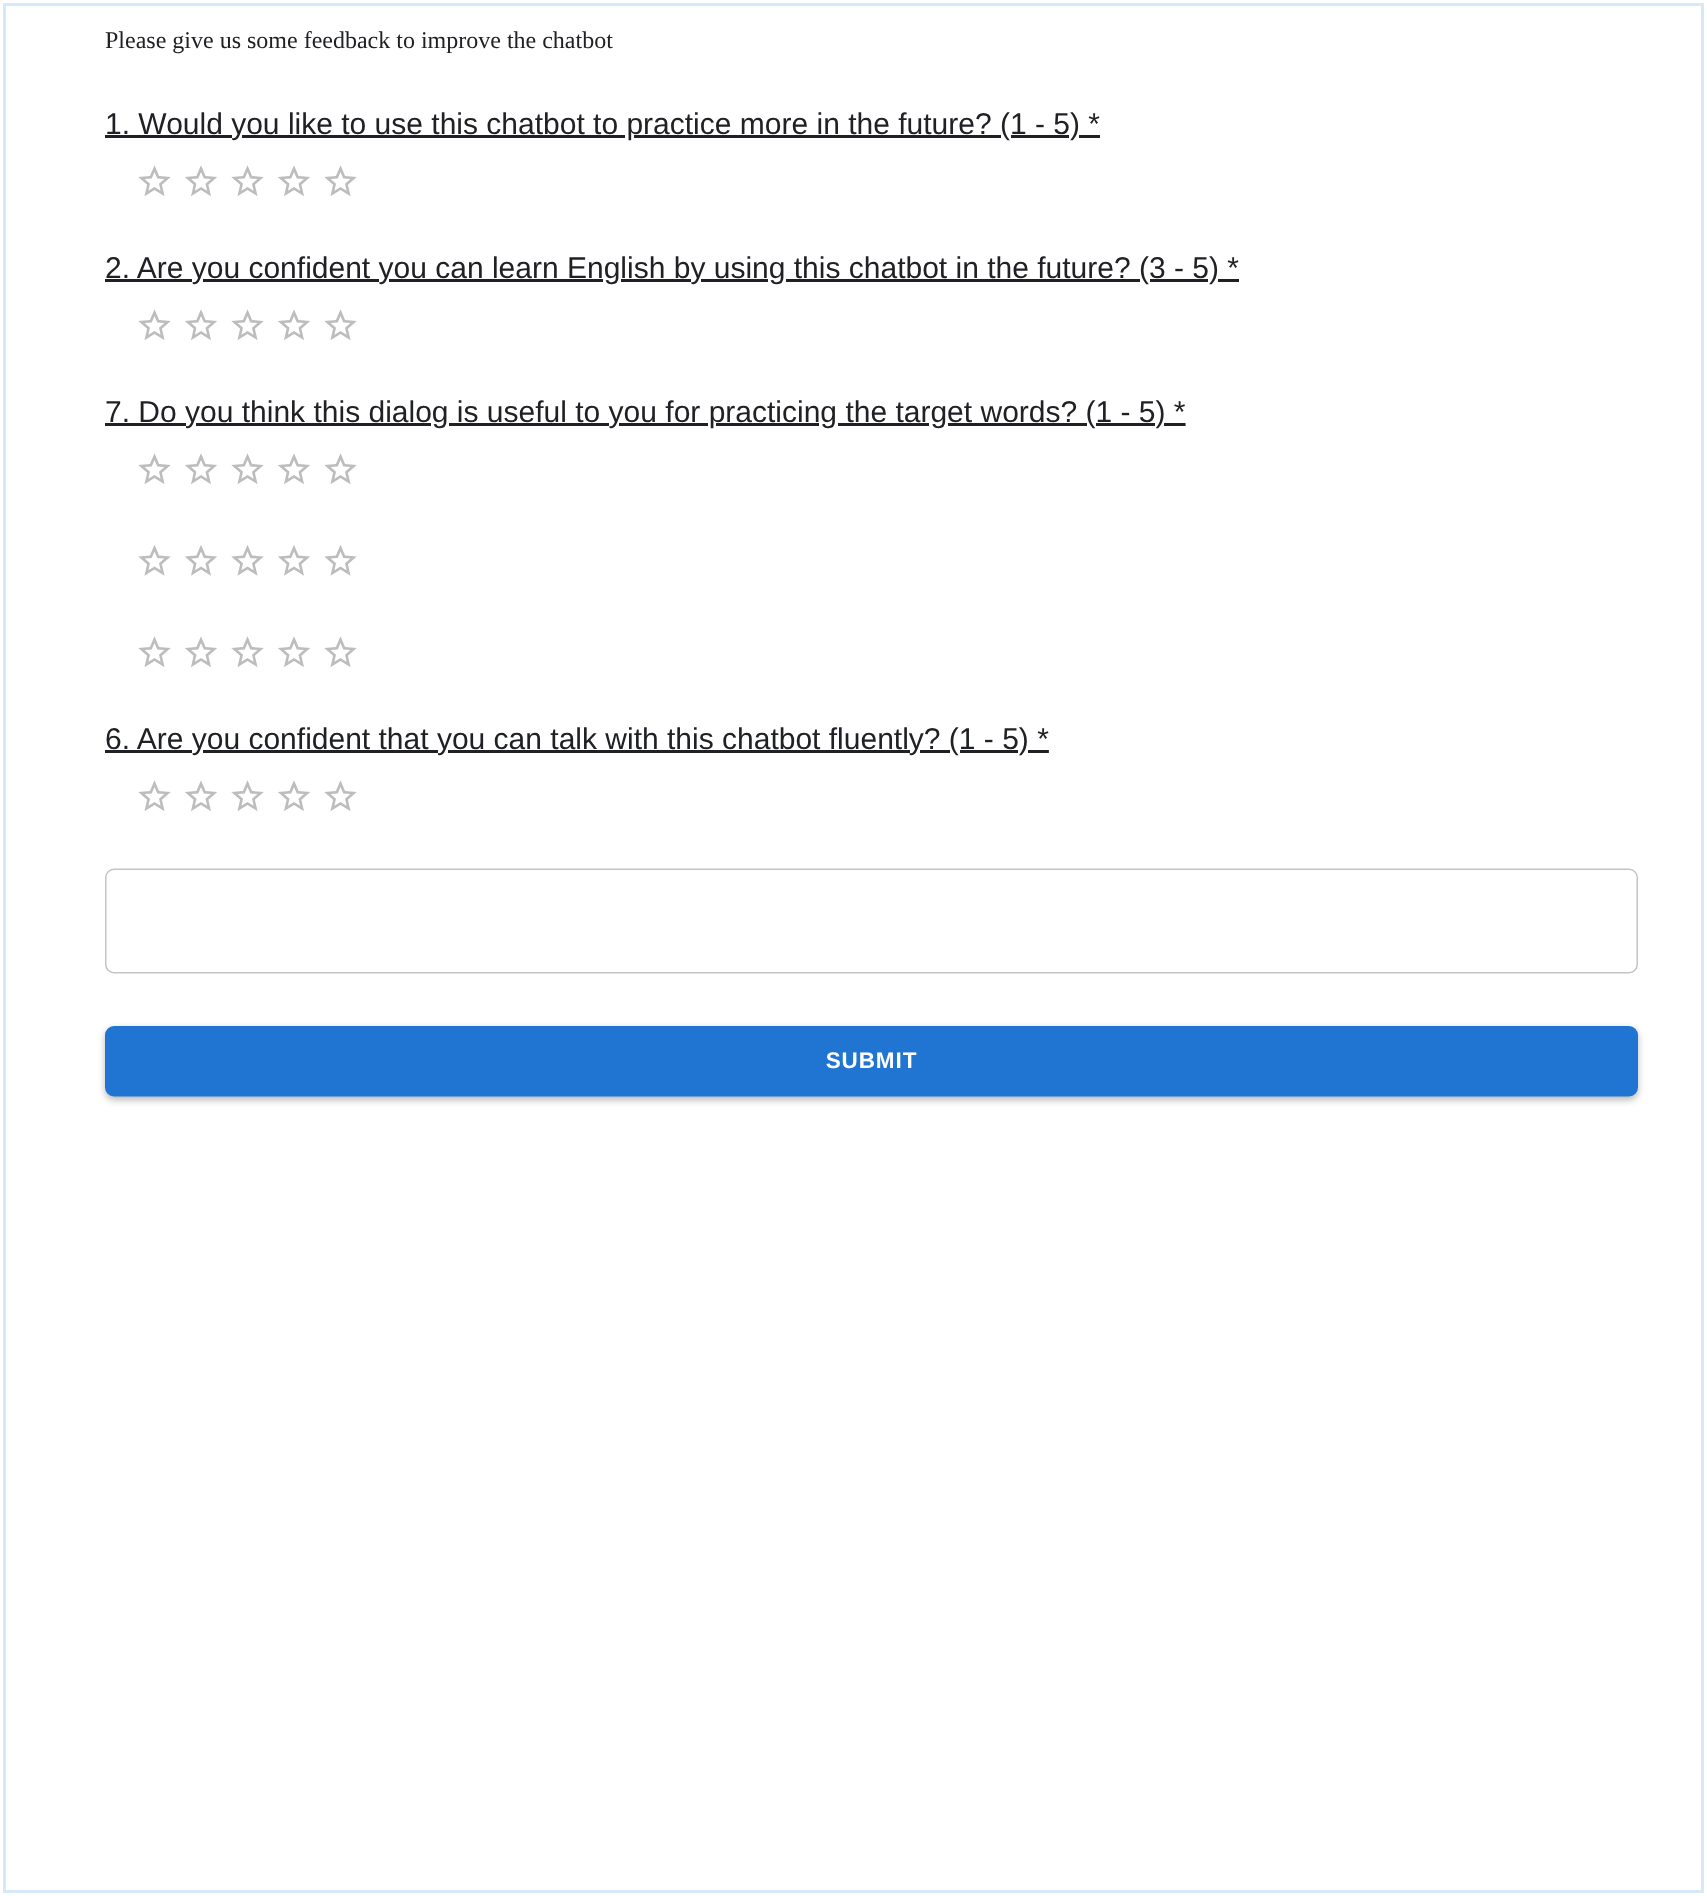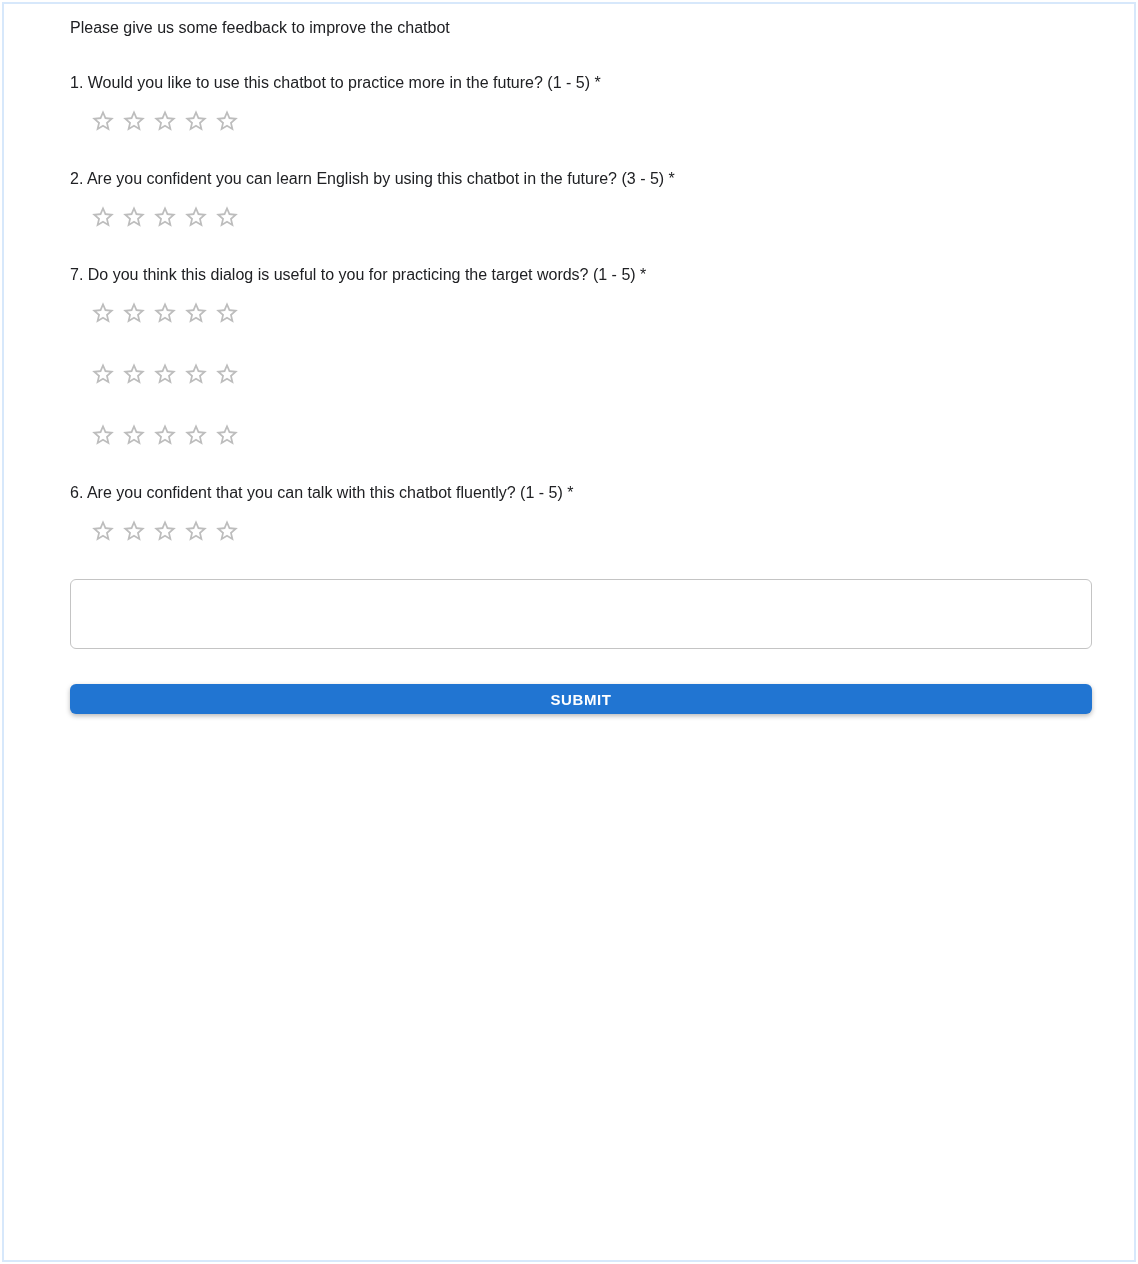--- a/index.html
+++ b/index.html
@@ -30,28 +30,30 @@
     color: #1d1d1f;
     margin: 0 0 30px 0;
     line-height: 42px;
   }
   .subtitle {
     font-size: 16px;
     font-weight: 400;
     color: #202124;
     margin: 0 0 36px 0;
     line-height: 19px;
+    font-family: Liberation Serif, serif;
   }
   .question {
     margin-bottom: 35px;
   }
   .q-label {
-    font-size: 16px;
+    font-size: 20px;
     color: #202124;
     line-height: 20px;
+    text-decoration: underline;
   }
   .stars {
     margin: 15px 0 0 20px;
     display: flex;
     gap: 5px;
   }
   .star { display: inline-flex; cursor: pointer; }
   .star svg { display: block; fill: #bdbdbd; }
   .comments-textarea {
     display: block;
@@ -64,21 +66,21 @@
     font: inherit;
     color: #202124;
     padding: 10px 12px;
     outline: none;
     background: #ffffff;
   }
   .submit-button {
     display: block;
     margin-top: 26px;
     width: 100%;
-    height: 30px;
+    height: 47px;
     background: #2175d2;
     color: #ffffff;
     border: none;
     border-radius: 6px;
     font-family: inherit;
     font-size: 15px;
     font-weight: 700;
     letter-spacing: 0.6px;
     text-transform: uppercase;
     box-shadow: 0 2px 5px rgba(0,0,0,0.28);

